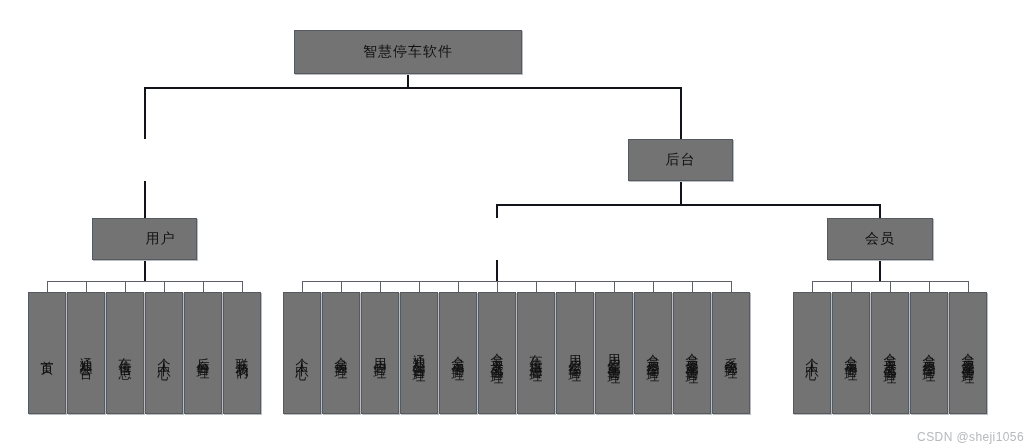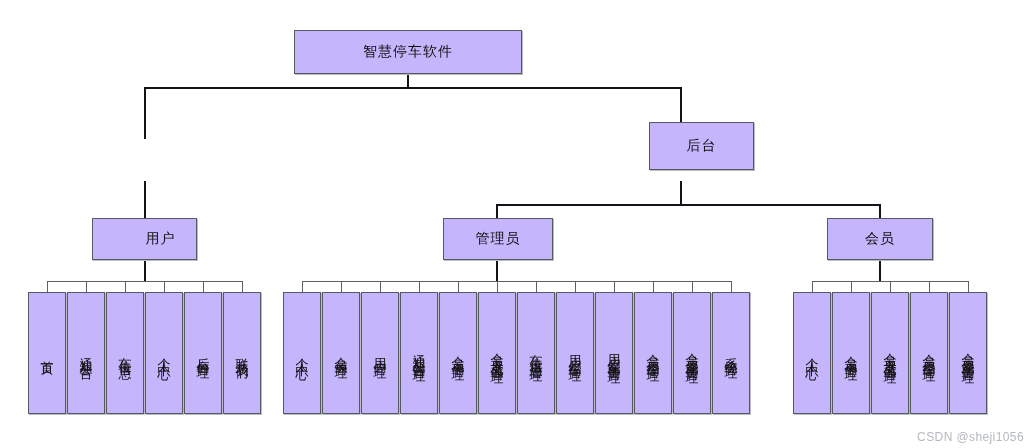--- a/index.html
+++ b/index.html
@@ -11,21 +11,21 @@
     overflow:hidden;
     position:relative;
   }
   #diagram{
     position:absolute;left:0;top:0;width:1032px;height:448px;
   }
   
   .node{
     position:absolute;
     box-sizing:border-box;
-    background:#c4b5fd;
+    background:#737373;
     border:1px solid #555a60;
     box-shadow:1px 1px 0 #b9bcc1;
     display:flex;
     align-items:center;
     justify-content:center;
     color:#101010;
     z-index:3;
   }
   .node.h{
     font-size:14px;
@@ -71,36 +71,33 @@
     <span>智慧停车软件</span>
   </div>
 
   <div class="ln v" style="left:407px;top:74px;width:2px;height:14px;"></div>
 
   <div class="ln h" style="left:145px;top:87px;width:537px;height:2px;"></div>
 
   <div class="ln v" style="left:144px;top:87px;width:2px;height:52px;"></div>
   <div class="ln v" style="left:680px;top:87px;width:2px;height:52px;"></div>
 
-  <div class="node h" style="left:628px;top:122px;width:105px;height:48px;margin-left:21px;">
+  <div class="node h" style="left:628px;top:139px;width:105px;height:42px;">
     <span>后台</span>
   </div>
 
   <div class="ln v" style="left:144px;top:181px;width:2px;height:37px;"></div>
 
   <div class="ln v" style="left:680px;top:181px;width:2px;height:24px;"></div>
   <div class="ln h" style="left:497px;top:204px;width:384px;height:2px;"></div>
   <div class="ln v" style="left:496px;top:204px;width:2px;height:14px;"></div>
   <div class="ln v" style="left:879px;top:204px;width:2px;height:14px;"></div>
 
   <div class="node h" style="left:92px;top:218px;width:105px;height:42px;padding-left:32px;">
     <span>用户</span>
-  </div>
-  <div class="node h" style="left:443px;top:218px;width:110px;height:42px;">
-    <span>管理员</span>
   </div>
   <div class="node h" style="left:827px;top:218px;width:106px;height:42px;">
     <span>会员</span>
   </div>
 
   <div class="ln v" style="left:144px;top:260px;width:2px;height:22px;"></div>
   <div class="ln thin h" style="left:47px;top:281px;width:196px;height:1px;"></div>
   <div class="ln thin v" style="left:47px;top:281px;height:11px;"></div>
   <div class="ln thin v" style="left:86px;top:281px;height:11px;"></div>
   <div class="ln thin v" style="left:125px;top:281px;height:11px;"></div>

